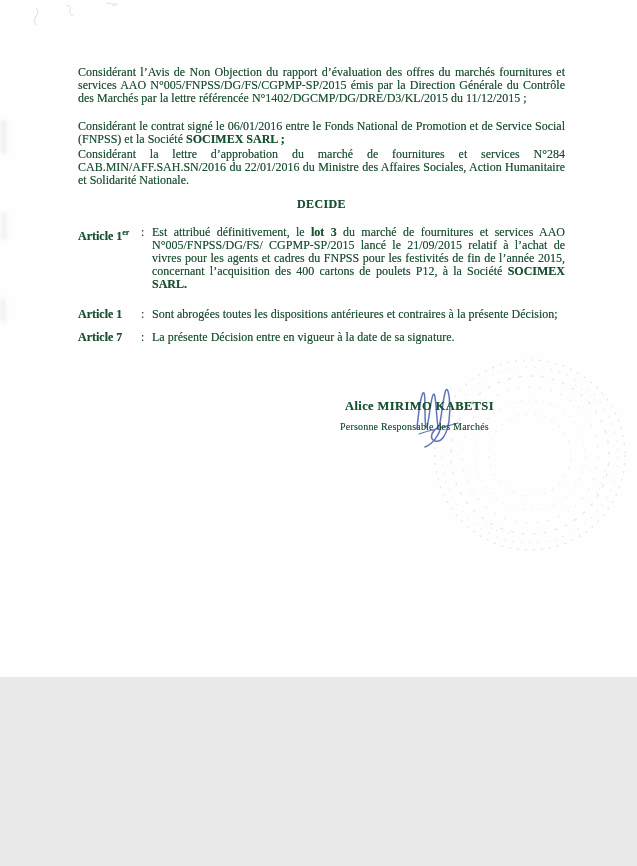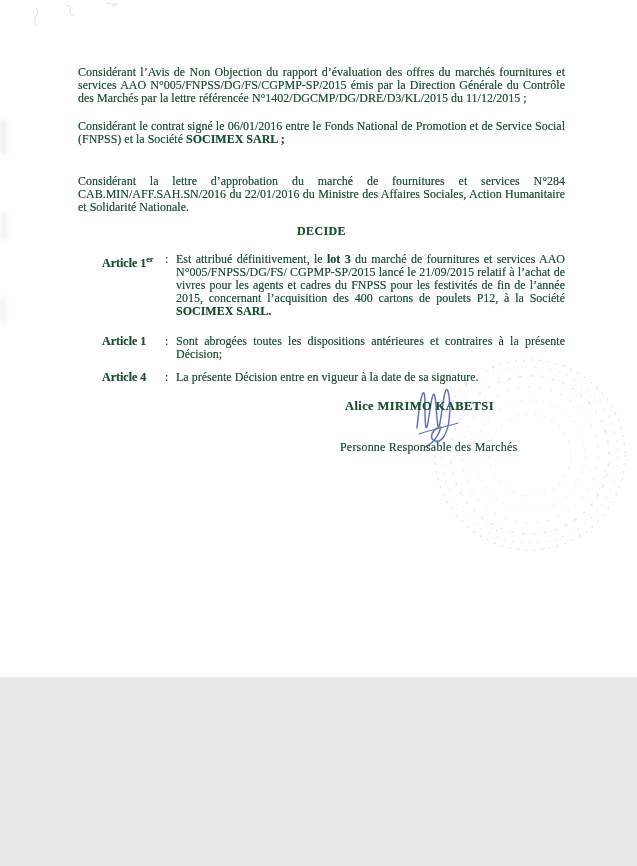--- a/index.html
+++ b/index.html
@@ -17,42 +17,41 @@
     left:0;top:0;width:637px;
     padding:66px 72px 0 78px;
     box-sizing:border-box;
     font-size:12px;line-height:13px;
     text-align:justify;
     text-shadow:0 0 0.5px rgba(62,63,71,0.55);
   }
   .para{margin:0 0 0 0;}
   .p1{margin-bottom:15px;}
   .p2{margin-bottom:7px;}
-  .p3{margin-bottom:29px;}
+  .p3{margin-bottom:2px;}
   .p4{margin-bottom:11px;}
   .bold{font-weight:bold;}
   .decide{font-weight:bold;letter-spacing:0.4px;margin-bottom:15px;text-align:center;}
-  .article{position:relative;padding-left:74px;margin-left:24px;}
+  .article{position:relative;padding-left:74px;}
   .a1{margin-bottom:17px;}
   .a2{margin-bottom:10px;}
   .a3{margin-bottom:12px;}
   .alabel{position:absolute;left:0;top:0;font-weight:bold;white-space:nowrap;}
   .alabel sup{font-size:8px;font-weight:bold;}
   .acolon{position:absolute;left:63px;top:0;}
   .atext{display:block;}
   .sig-name{
     position:absolute;left:345px;top:399px;
     font-weight:bold;font-size:12.5px;letter-spacing:0.4px;
     text-shadow:0 0 0.5px rgba(62,63,71,0.55);
   }
   .sig-title{
     position:absolute;left:340px;top:421px;
-    font-size:12px;letter-spacing:0.2px;
+    font-size:10px;letter-spacing:0.2px;
     text-shadow:0 0 0.5px rgba(62,63,71,0.5);
-    margin-top:19px;
   }
   .stamp{position:absolute;left:425px;top:350px;pointer-events:none;}
   .signature-ink{position:absolute;left:410px;top:383px;pointer-events:none;}
   .scan-marks{position:absolute;left:20px;top:0;pointer-events:none;}
   .smudge{position:absolute;background:rgba(175,175,188,0.22);filter:blur(2px);border-radius:3px;}
 </style>
 </head>
 <body>
 
 <div class="page">
@@ -83,21 +82,21 @@
       <span class="atext"><span>Est attribué définitivement, le </span><span class="bold">lot 3</span><span> du marché de fournitures et services AAO N°005/FNPSS/DG/FS/ CGPMP-SP/2015 lancé le 21/09/2015  relatif à l’achat de vivres pour les agents et cadres du FNPSS pour les festivités de fin de l’année 2015, concernant  l’acquisition des 400 cartons de poulets P12, à la Société </span><span class="bold">SOCIMEX SARL.</span></span>
     </div>
 
     <div class="article a2">
       <span class="alabel"><span>Article 1</span></span>
       <span class="acolon">:</span>
       <span class="atext"><span>Sont abrogées toutes les dispositions antérieures et contraires à la présente Décision;</span></span>
     </div>
 
     <div class="article a3">
-      <span class="alabel"><span>Article 4</span></span>
+      <span class="alabel"><span>Article 7</span></span>
       <span class="acolon">:</span>
       <span class="atext"><span>La présente Décision entre en vigueur à la date de sa signature.</span></span>
     </div>
 
   </div>
 
   <svg class="stamp" width="210" height="210" viewBox="0 0 210 210">
     <g fill="none" stroke="#c6c8d6">
       <circle cx="105" cy="105" r="95" stroke-width="1.2" stroke-dasharray="2 6" opacity="0.45"></circle>
       <circle cx="105" cy="105" r="88" stroke-width="1" stroke-dasharray="1.5 7" opacity="0.4" transform="rotate(12 105 105)"></circle>

